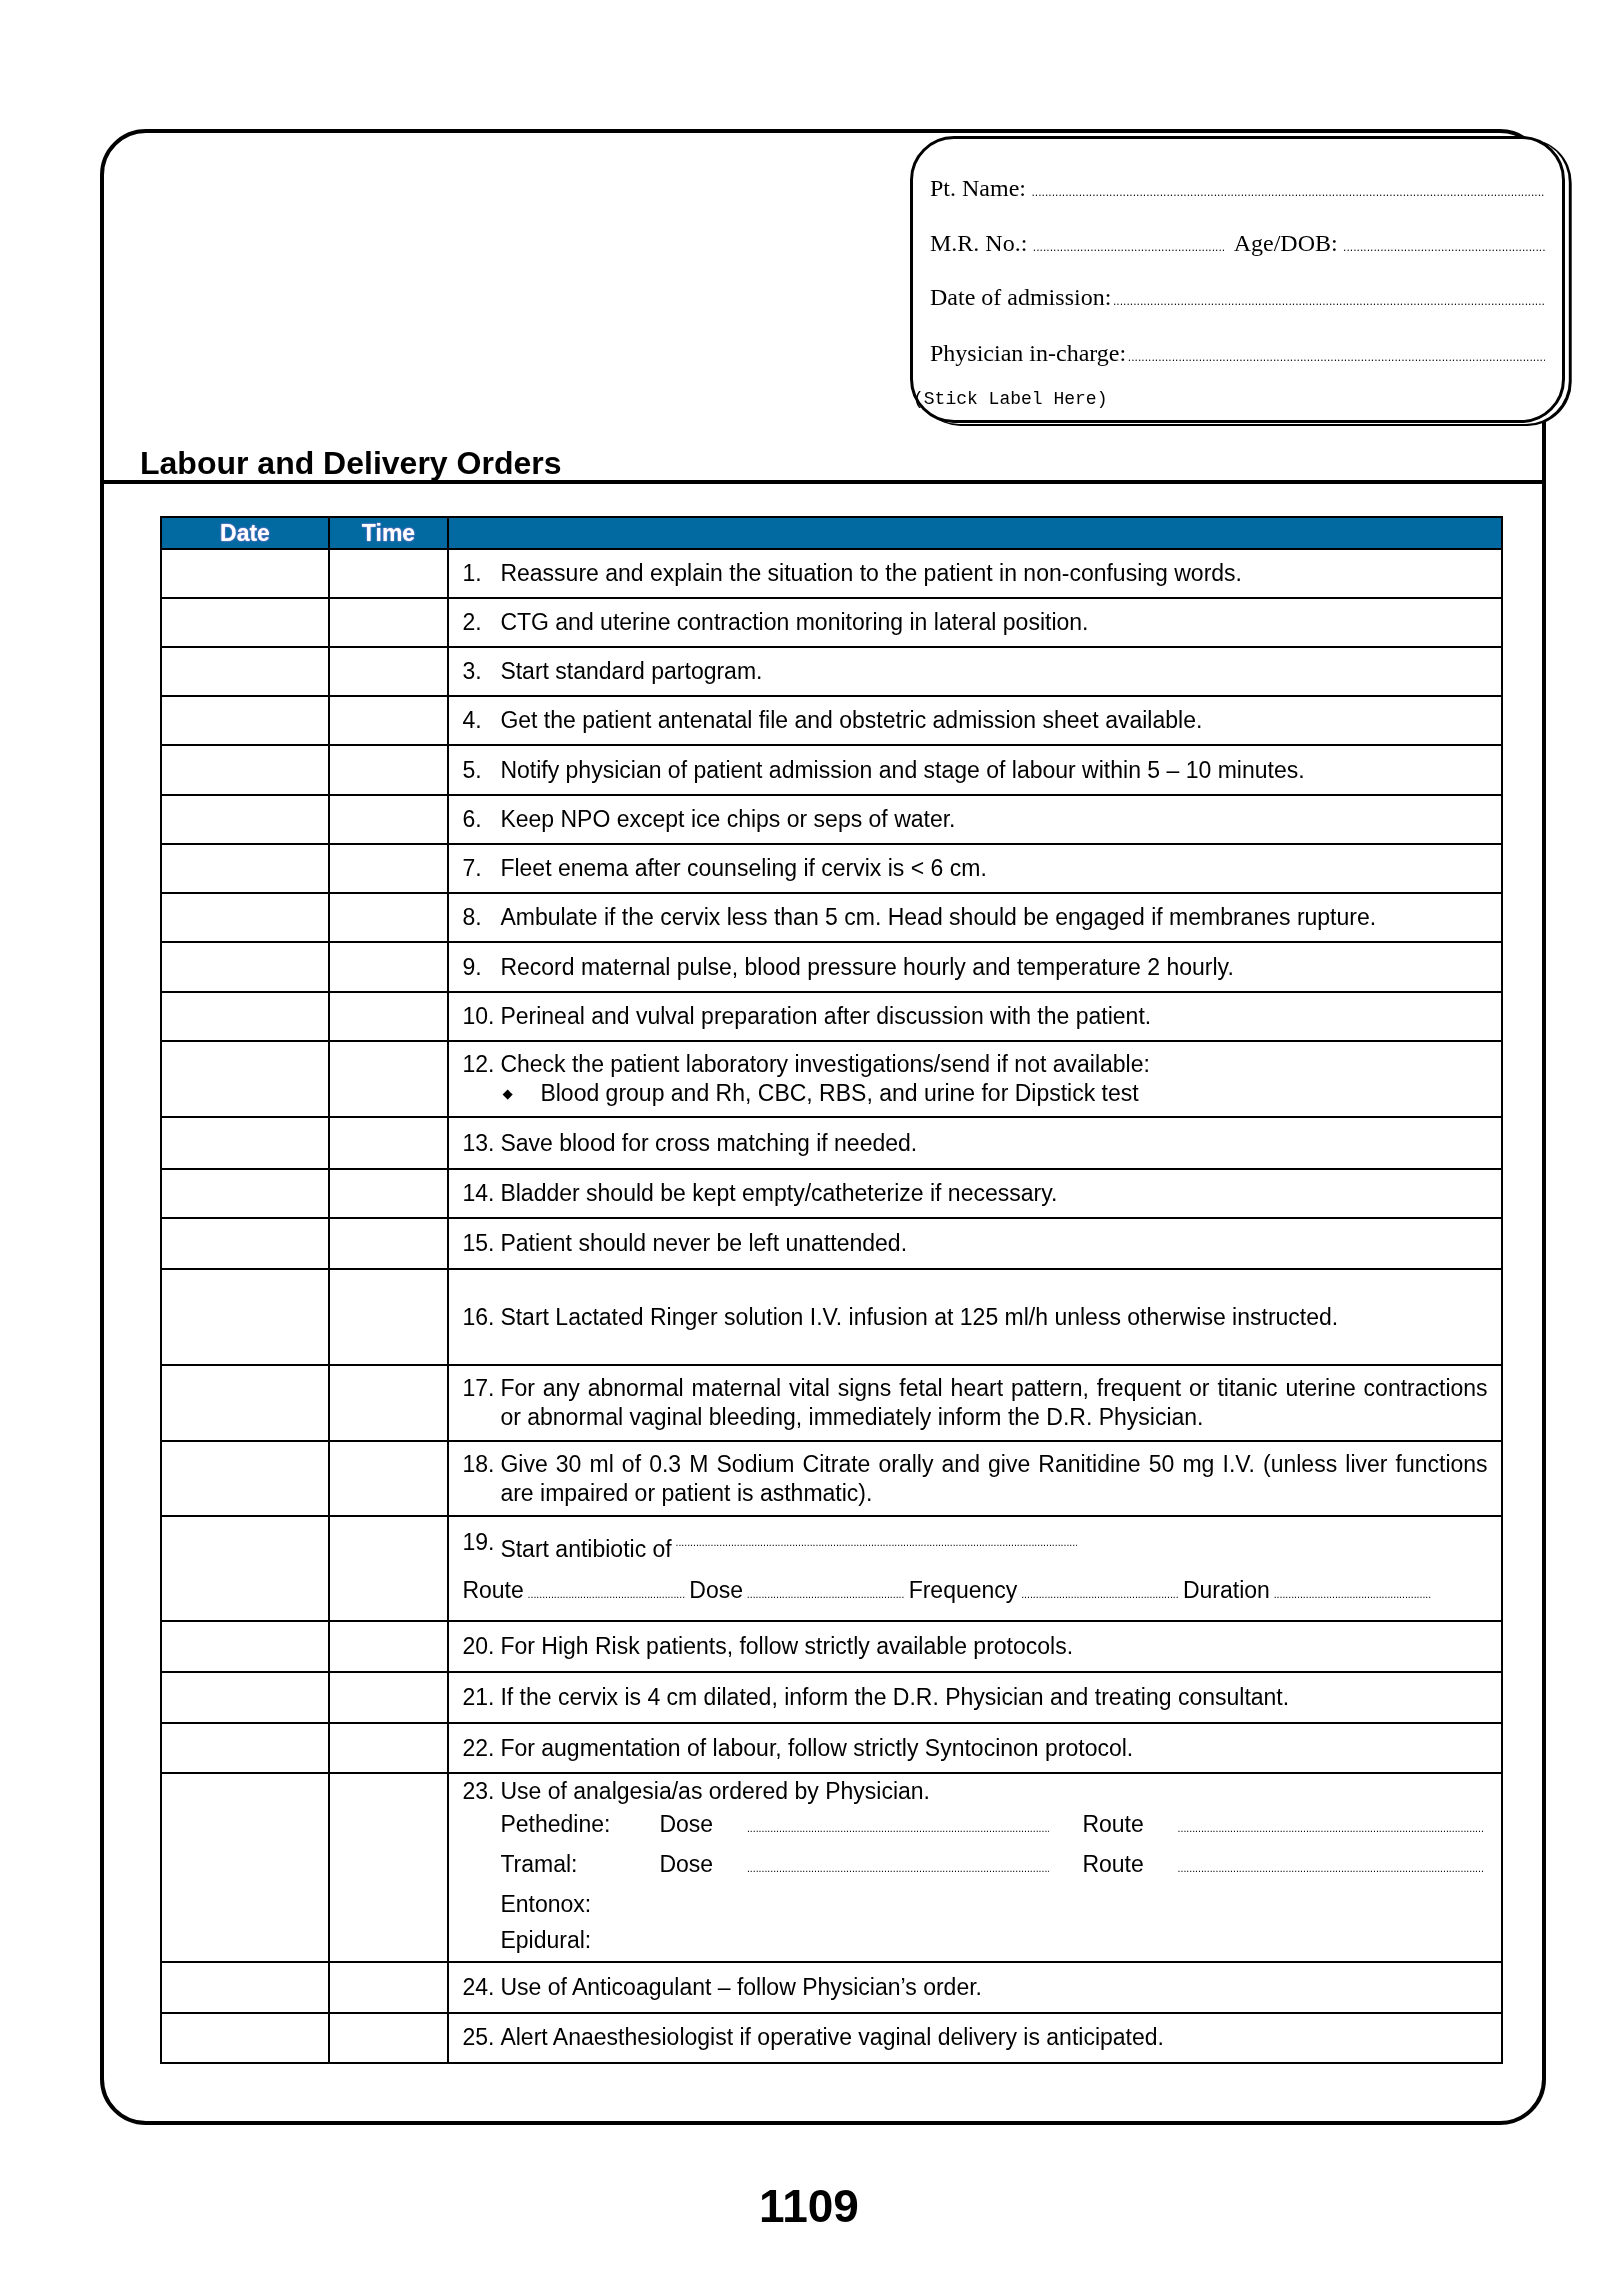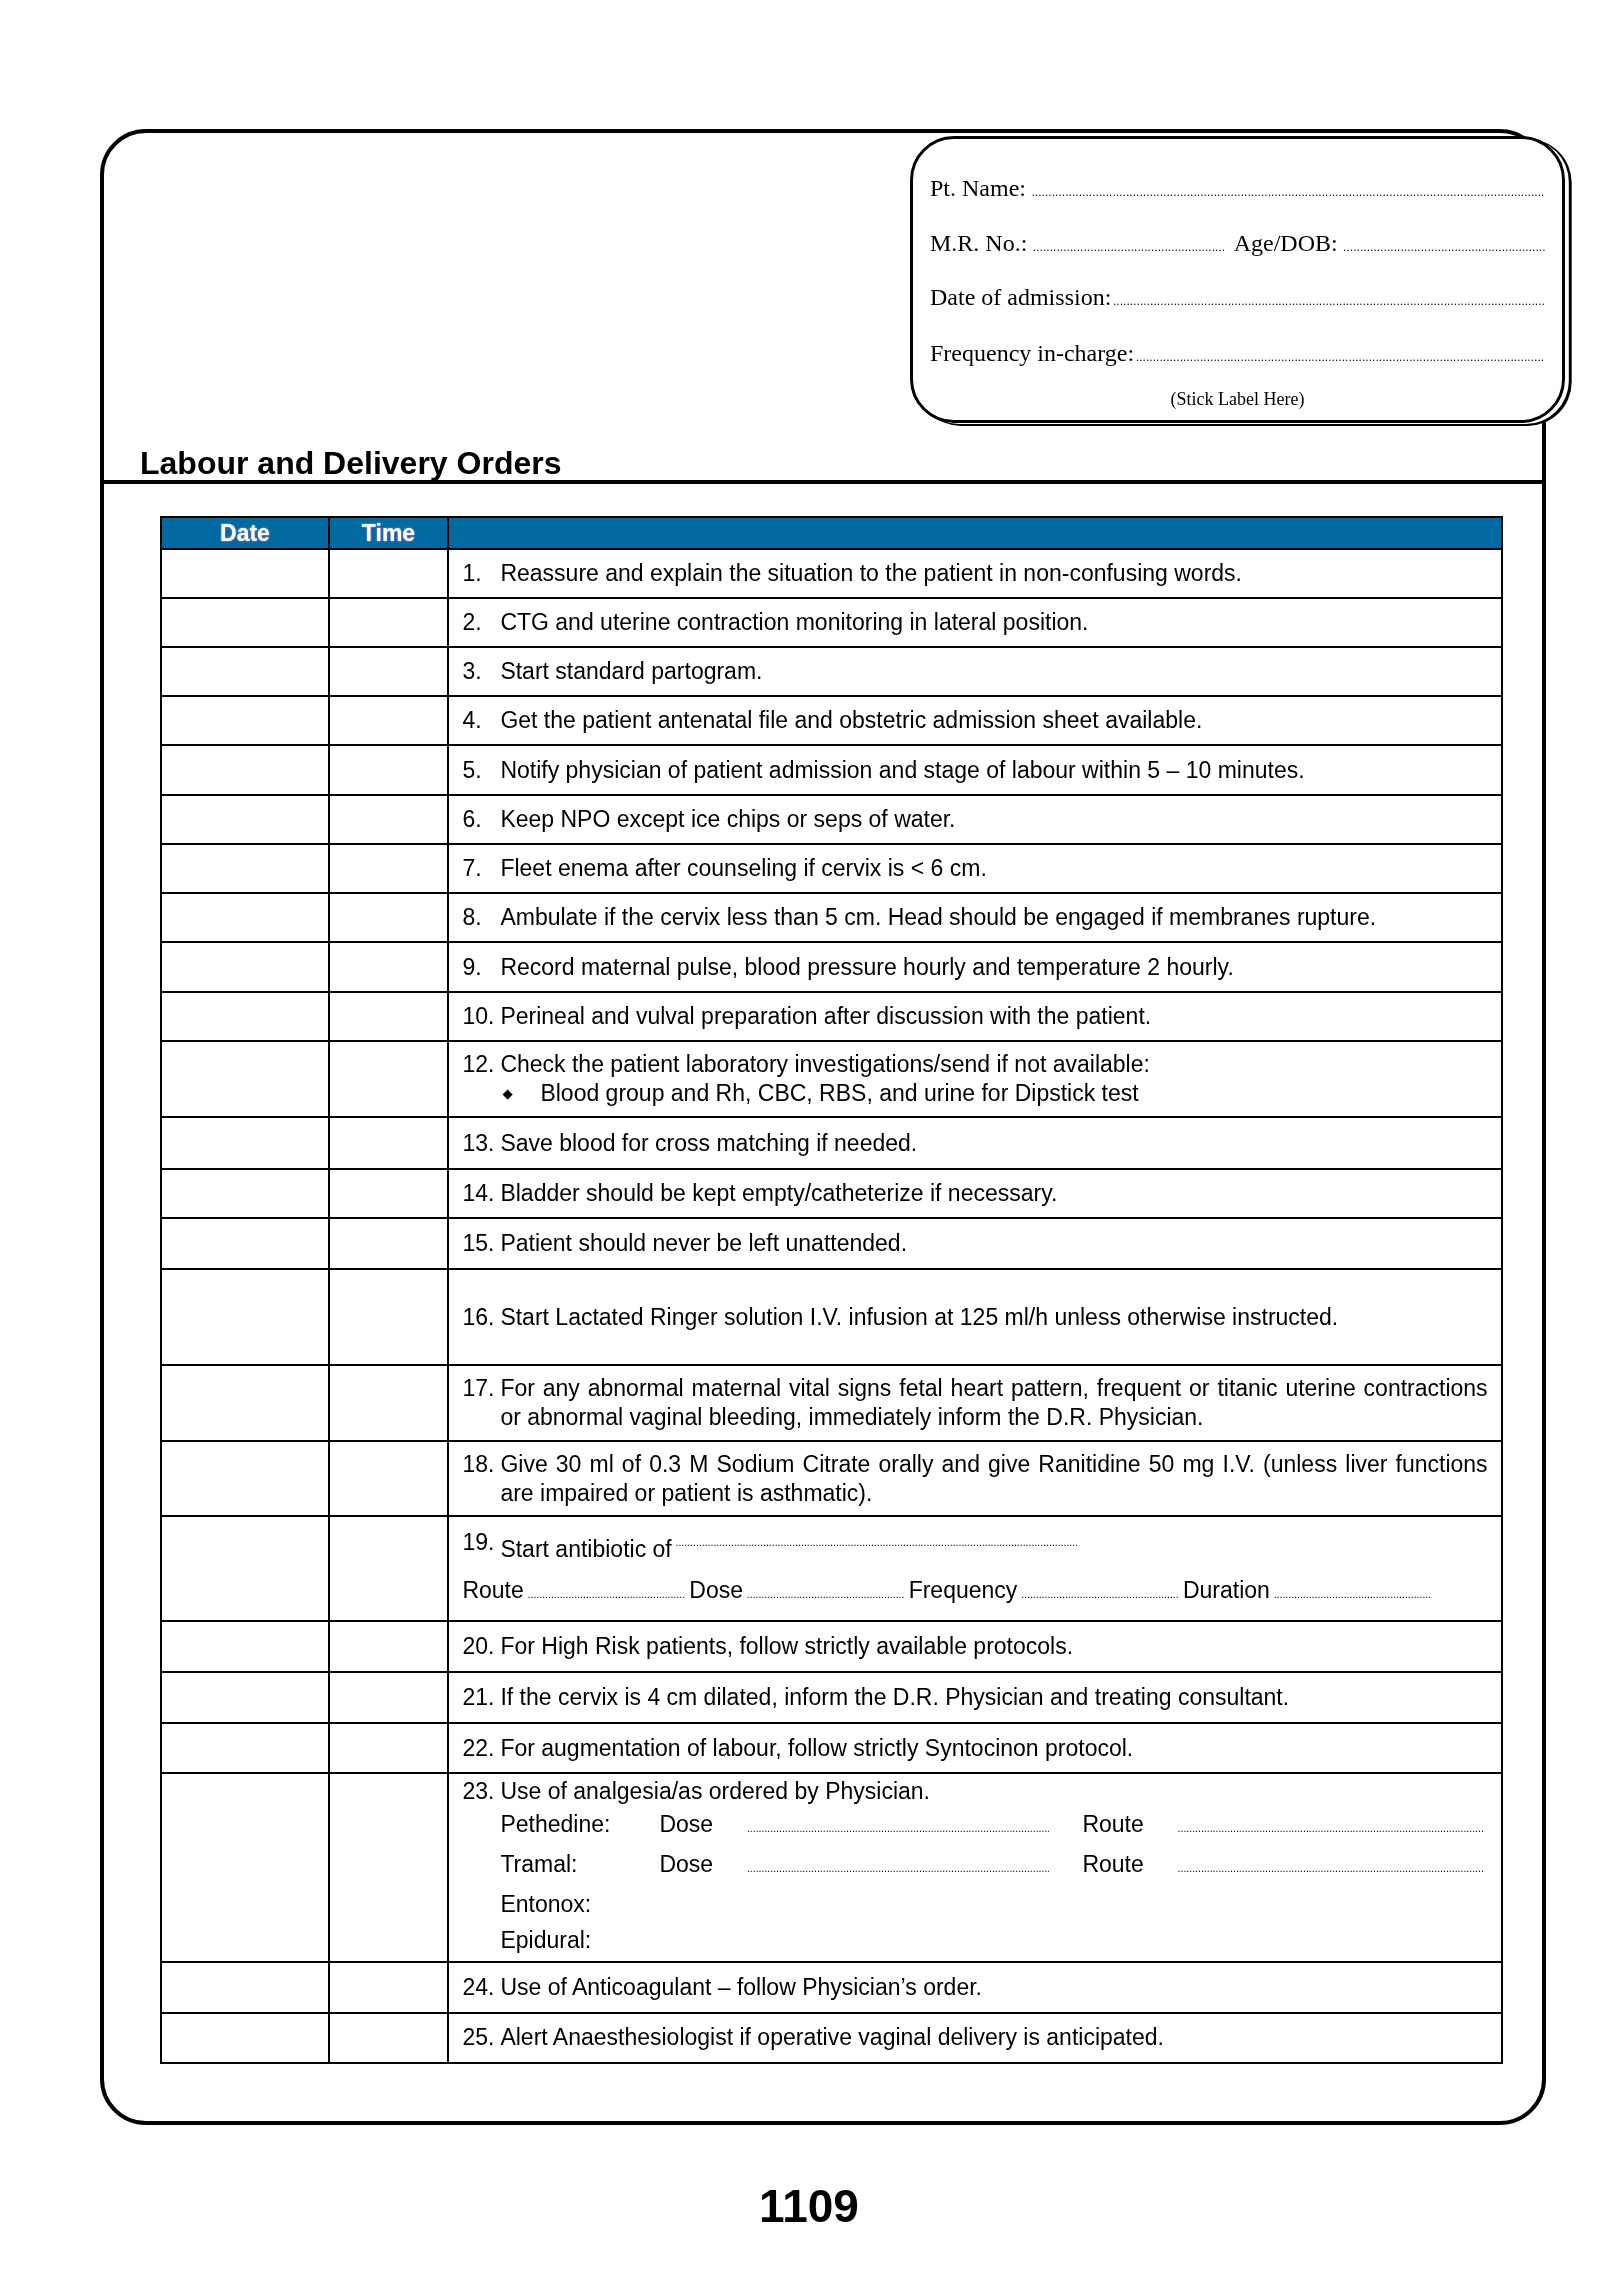--- a/index.html
+++ b/index.html
@@ -5,21 +5,21 @@
   html, body { margin:0; padding:0; background:#ffffff; }
   body { width:1618px; height:2273px; position:relative; overflow:hidden; font-family:"Liberation Sans", sans-serif; color:#000; }
   .outer-box { position:absolute; left:100px; top:129px; width:1446px; height:1996px; border:4.8px solid #000; border-radius:46px; box-sizing:border-box; }
   .label-box { position:absolute; left:910px; top:136px; width:655px; height:287px; box-sizing:border-box; border:3.8px solid #000; border-radius:44px; box-shadow: 4.8px 1.9px 0 -1px #fff, 6.7px 2.9px 0 0 #000; background:#fff; }
   .label-line { position:absolute; left:17px; right:17px; font-family:"Liberation Serif", serif; font-size:24px; white-space:nowrap; overflow:hidden; display:flex; align-items:baseline; }
   .label-line .lbl { flex:0 0 auto; }
   .dots { flex:1 1 auto; overflow:hidden; font-size:11.5px; letter-spacing:0.5px; margin-left:5.7px; }
   .dots::after { content:"............................................................................................................................................................................................................................................"; }
   .mr-dots { flex:0 0 191px; }
   .age-lbl { margin-left:9.6px; }
-  .stick-label { position:absolute; left:0; right:0; top:250px; text-align:center; font-family:Liberation Serif, serif; font-size:18px; }
+  .stick-label { position:absolute; left:0; right:0; top:250px; text-align:left; font-family:Liberation Mono, monospace; font-size:18px; }
   .title { position:absolute; left:140px; top:445px; font-size:32px; font-weight:bold; }
   .sep-line { position:absolute; left:100px; width:1446px; top:480px; height:3.8px; background:#000; }
   table.orders { position:absolute; left:160px; top:516px; width:1343px; border-collapse:collapse; table-layout:fixed; }
   table.orders th, table.orders td { border:2.9px solid #000; padding:0; }
   table.orders thead th { background:#0369a1; color:#fff; font-size:23px; font-weight:bold; height:30px; text-shadow:0 0 1.9px #ff99ff; }
   col.c-date { width:168px; } col.c-time { width:119px; }
   table.orders td.desc { font-size:23px; padding:2.9px 13.4px 2.9px 13.4px; line-height:29px; vertical-align:middle; text-align:justify; }
   .item { display:flex; }
   .num { flex:0 0 38px; }
   .txt { flex:1 1 auto; }
@@ -46,21 +46,21 @@
     <span class="lbl">M.R. No.:</span>
     <span class="dots mr-dots"></span>
     <span class="lbl age-lbl">Age/DOB:</span>
     <span class="dots"></span>
   </div>
   <div class="label-line" style="top:145px">
     <span class="lbl">Date of admission:</span>
     <span class="dots" style="margin-left:1.9px"></span>
   </div>
   <div class="label-line" style="top:201px">
-    <span class="lbl">Frequency in-charge:</span>
+    <span class="lbl">Physician in-charge:</span>
     <span class="dots" style="margin-left:1.9px"></span>
   </div>
   <div class="stick-label">(Stick Label Here)</div>
 </div>
 
 <div class="title">Labour and Delivery Orders</div>
 <div class="sep-line"></div>
 
 <table class="orders">
   <colgroup>

